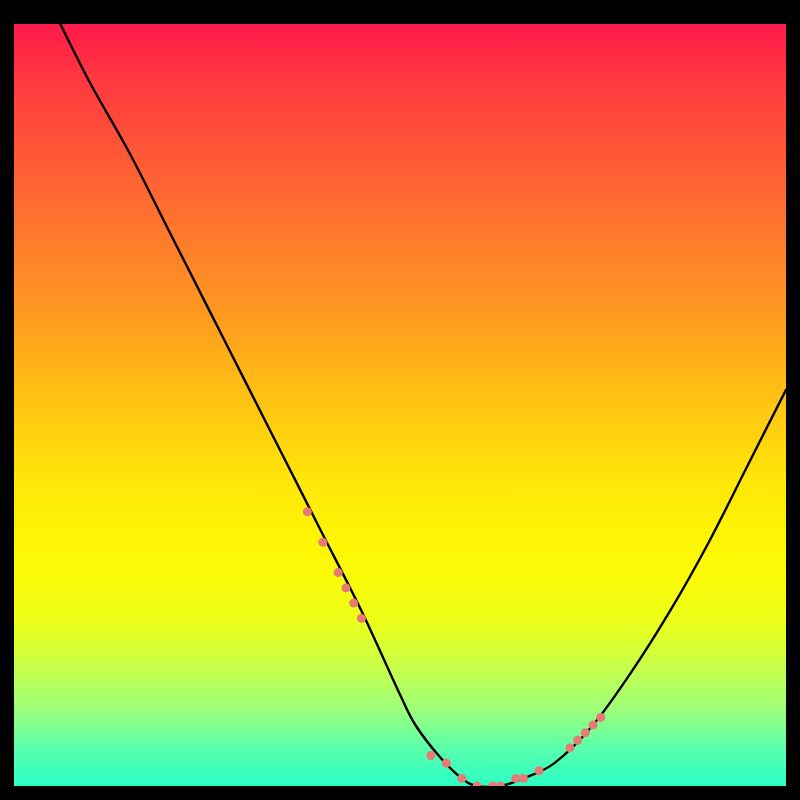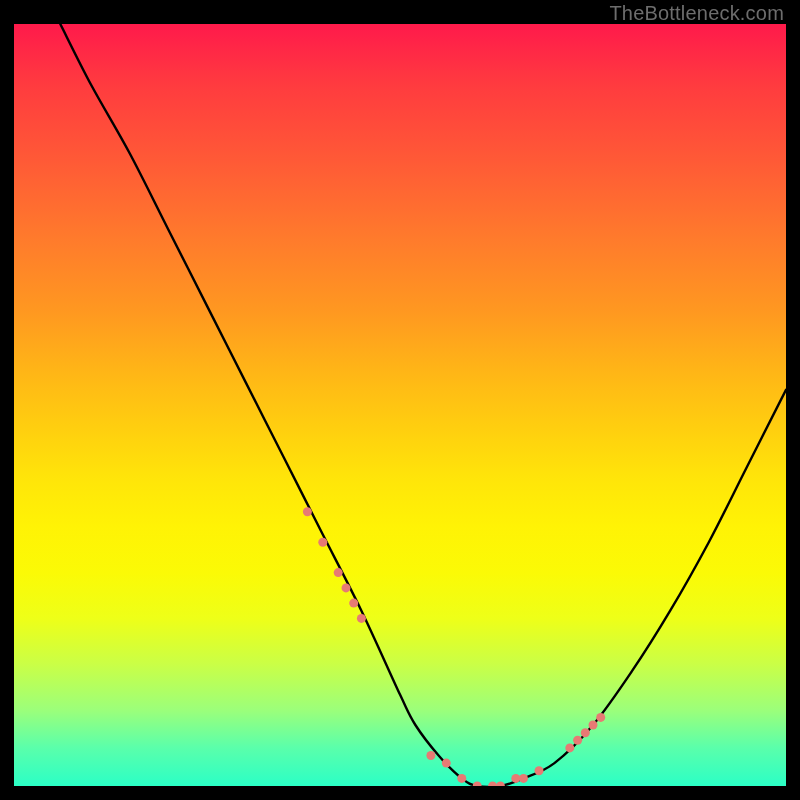--- a/index.html
+++ b/index.html
@@ -57,21 +57,20 @@
     left: 0;
     top: 0;
     width: 772px;
     height: 762px;
   }
 </style>
 </head>
 <body>
 
 <div class="frame">
-  <div class="watermark">TheBottleneck.com</div>
   <div class="plot-area">
     <svg class="curve" viewBox="0 0 772 762" preserveAspectRatio="none">
       <path id="curve-path" fill="none" stroke="#000" stroke-width="2.4" stroke-linecap="round" stroke-linejoin="round" d="M 46.3 0.0 C 51.5 10.2, 65.6 39.4, 77.2 61.0 C 88.8 82.5, 102.9 105.4, 115.8 129.5 C 128.7 153.7, 141.5 180.3, 154.4 205.7 C 167.3 231.1, 180.1 256.5, 193.0 281.9 C 205.9 307.3, 218.7 332.7, 231.6 358.1 C 244.5 383.5, 257.3 408.9, 270.2 434.3 C 283.1 459.7, 295.9 485.1, 308.8 510.5 C 321.7 535.9, 334.5 560.1, 347.4 586.7 C 360.3 613.4, 377.0 651.5, 386.0 670.6 C 395.0 689.6, 395.0 690.9, 401.4 701.0 C 407.9 711.2, 416.9 722.6, 424.6 731.5 C 432.3 740.4, 441.3 749.3, 447.8 754.4 C 454.2 759.5, 456.8 760.7, 463.2 762.0 C 469.6 763.3, 478.6 763.3, 486.4 762.0 C 494.1 760.7, 500.5 758.2, 509.5 754.4 C 518.5 750.6, 528.8 748.0, 540.4 739.1 C 552.0 730.3, 566.1 716.3, 579.0 701.0 C 591.9 685.8, 604.7 666.8, 617.6 647.7 C 630.5 628.7, 643.3 608.3, 656.2 586.7 C 669.1 565.1, 681.9 542.3, 694.8 518.2 C 707.7 494.0, 720.5 467.4, 733.4 442.0 C 746.3 416.6, 765.6 378.5, 772.0 365.8"></path>
       <g id="markers">
           <circle cx="293.4" cy="487.7" r="4.5" fill="#e77a74"></circle>
           <circle cx="308.8" cy="518.2" r="4.5" fill="#e77a74"></circle>
           <circle cx="324.2" cy="548.6" r="4.5" fill="#e77a74"></circle>
           <circle cx="332.0" cy="563.9" r="4.5" fill="#e77a74"></circle>
           <circle cx="339.7" cy="579.1" r="4.5" fill="#e77a74"></circle>
           <circle cx="347.4" cy="594.4" r="4.5" fill="#e77a74"></circle>

